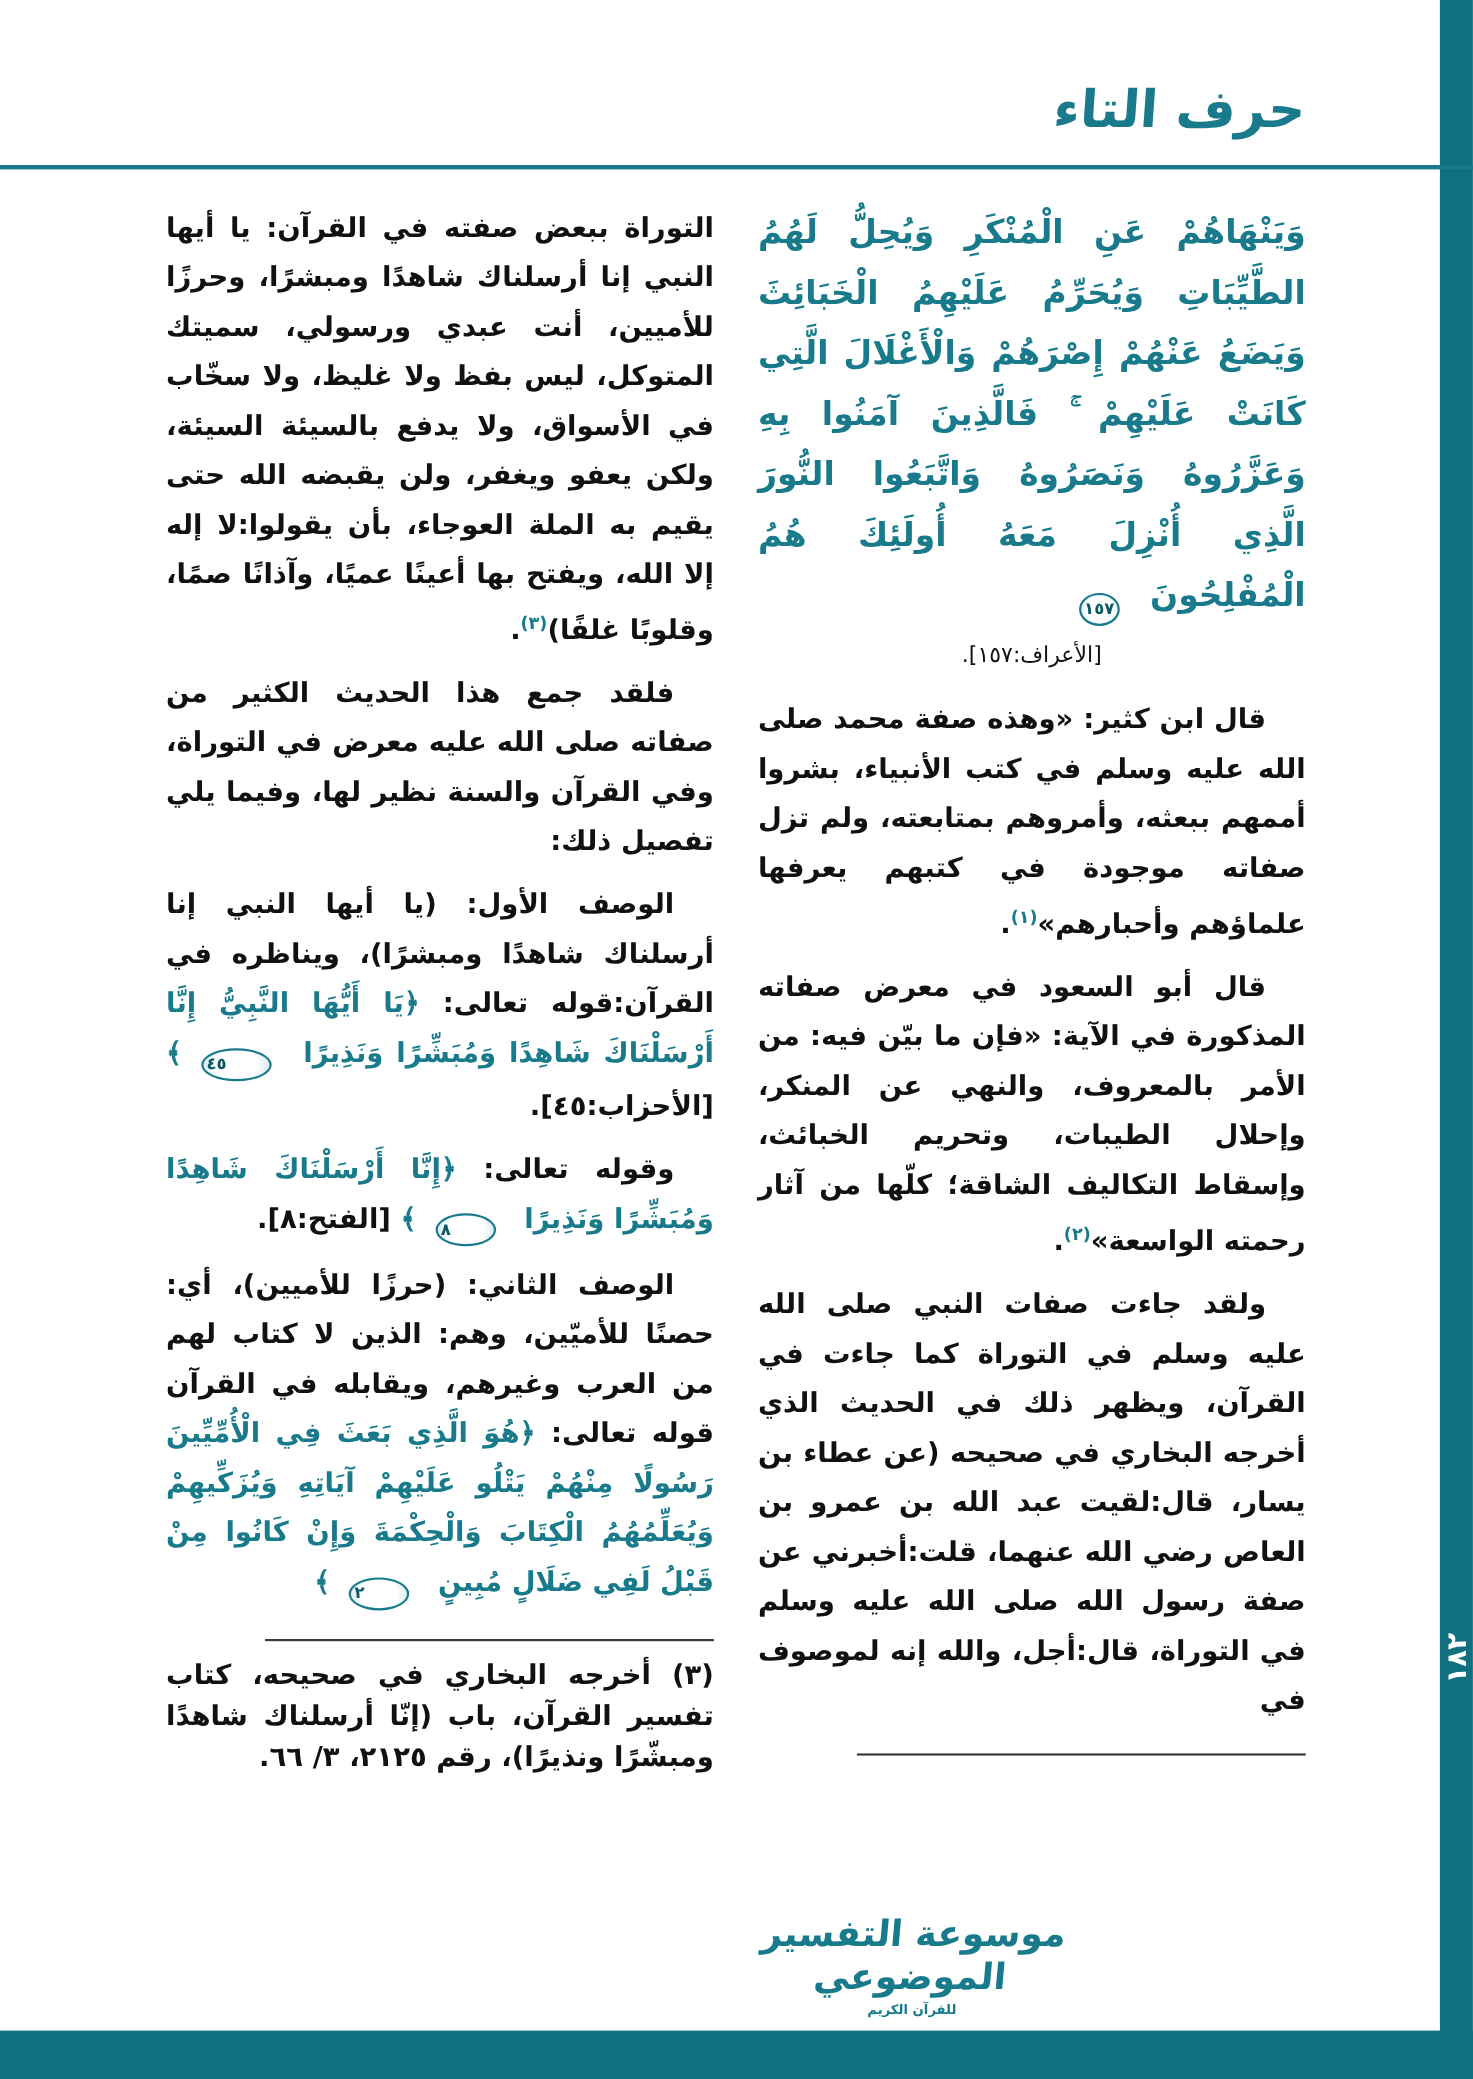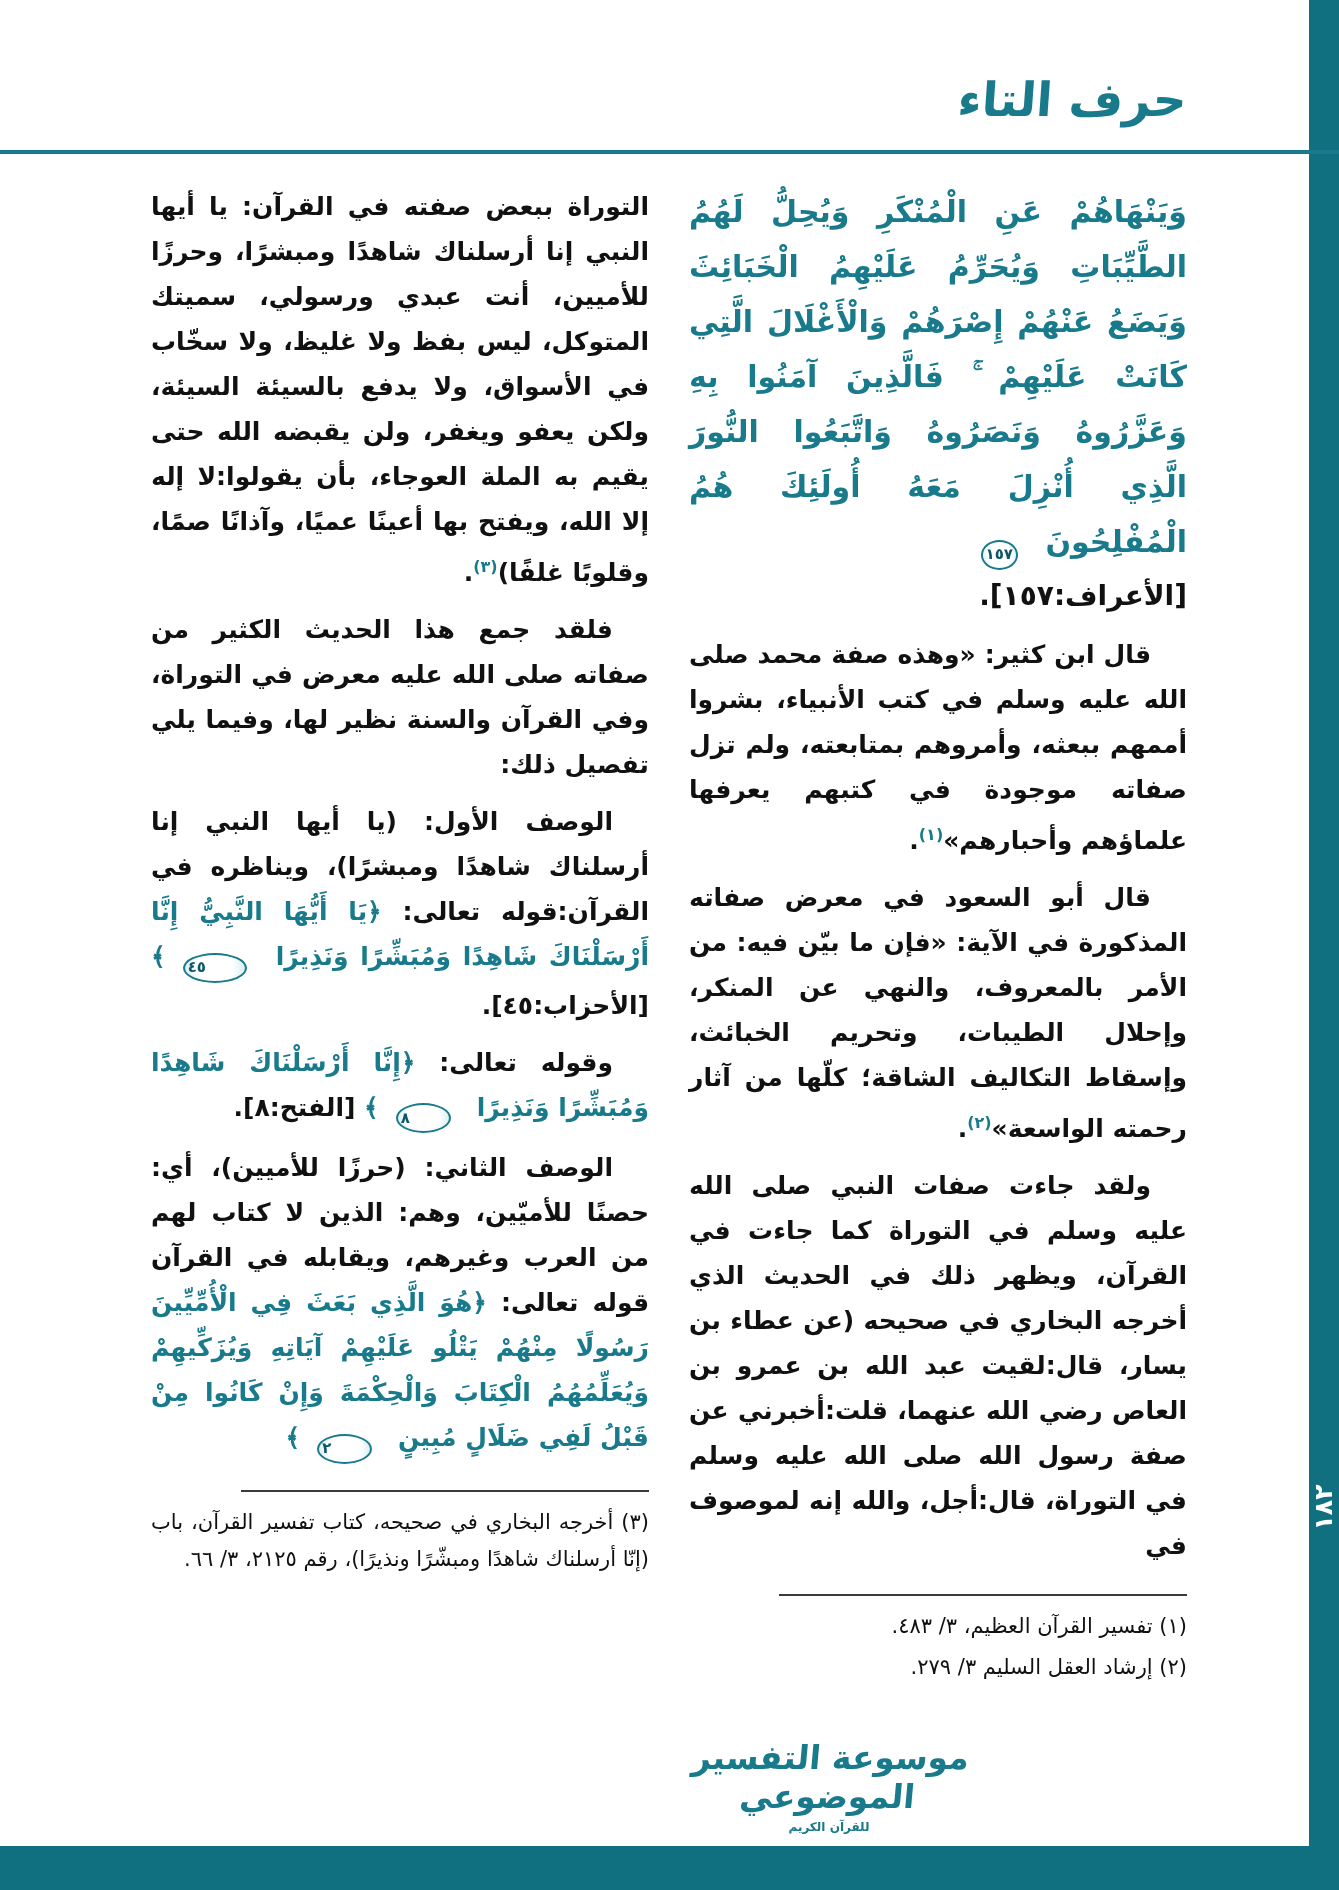--- a/index.html
+++ b/index.html
@@ -42,35 +42,35 @@
     text-align:justify;
   }
   .indent{text-indent:36px;}
   .q{color:var(--accent);font-weight:700;}
   .quran-block{
     color:var(--accent);font-weight:700;
     font-size:30px;line-height:55px;
     text-align:justify;margin:0 0 6px 0;
   }
   .verse-ref{
-    font-size:28px;font-weight:700;line-height:40px;
-    text-align:right;margin:0 0 16px 0;
+    font-size:20px;font-weight:400;line-height:40px;
+    text-align:center;margin:0 0 16px 0;
   }
   .ayah-circle{
     display:inline-flex;align-items:center;justify-content:center;
     min-width:30px;height:30px;padding:0 3px;box-sizing:border-box;
     border:2px solid var(--accent);border-radius:50%;
     font-size:15px;font-weight:700;color:#0d5665;
     background:radial-gradient(circle,#ffffff 55%,#d2e9ee 100%);
     vertical-align:-7px;margin:0 17px;
   }
   .note-ref{color:var(--accent);font-size:16px;font-weight:700;}
   .footnote-sep{border-top:2px solid #3a3a3a;width:82%;margin:26px 0 12px 0;}
   .footnote{
-    margin:0 0 4px 0;font-size:21px;line-height:37px;font-weight:400;
+    margin:0 0 4px 0;font-size:25px;line-height:37px;font-weight:700;
     text-align:justify;
   }
   
   .footer-logo{
     position:absolute;bottom:56px;right:320px;width:380px;
     text-align:center;color:var(--accent);
   }
   .logo-line1{font-size:33px;font-weight:700;transform:skewX(-5deg);}
   .logo-line2{font-size:12px;font-weight:700;margin-top:4px;letter-spacing:1px;}
 </style>
@@ -105,24 +105,20 @@
 
       <p class="body indent">
         <span>قال أبو السعود في معرض صفاته المذكورة في الآية: «فإن ما بيّن فيه: من الأمر بالمعروف، والنهي عن المنكر، وإحلال الطيبات، وتحريم الخبائث، وإسقاط التكاليف الشاقة؛ كلّها من آثار رحمته الواسعة»</span><sup class="note-ref">(٢)</sup><span>.</span>
       </p>
 
       <p class="body indent">
         <span>ولقد جاءت صفات النبي صلى الله عليه وسلم في التوراة كما جاءت في القرآن، ويظهر ذلك في الحديث الذي أخرجه البخاري في صحيحه (عن عطاء بن يسار، قال:لقيت عبد الله بن عمرو بن العاص رضي الله عنهما، قلت:أخبرني عن صفة رسول الله صلى الله عليه وسلم في التوراة، قال:أجل، والله إنه لموصوف في</span>
       </p>
 
       <div class="footnote-sep"></div>
-      <div>
-        <p class="footnote">(١) تفسير القرآن العظيم، ٣/ ٤٨٣.</p>
-        <p class="footnote">(٢) إرشاد العقل السليم ٣/ ٢٧٩.</p>
-      </div>
 
     </section>
 
     <section class="col">
 
       <p class="body">
         <span>التوراة ببعض صفته في القرآن: يا أيها النبي إنا أرسلناك شاهدًا ومبشرًا، وحرزًا للأميين، أنت عبدي ورسولي، سميتك المتوكل، ليس بفظ ولا غليظ، ولا سخّاب في الأسواق، ولا يدفع بالسيئة السيئة، ولكن يعفو ويغفر، ولن يقبضه الله حتى يقيم به الملة العوجاء، بأن يقولوا:لا إله إلا الله، ويفتح بها أعينًا عميًا، وآذانًا صمًا، وقلوبًا غلفًا)</span><sup class="note-ref">(٣)</sup><span>.</span>
       </p>
 
       <p class="body indent">فلقد جمع هذا الحديث الكثير من صفاته صلى الله عليه معرض في التوراة، وفي القرآن والسنة نظير لها، وفيما يلي تفصيل ذلك:</p>

